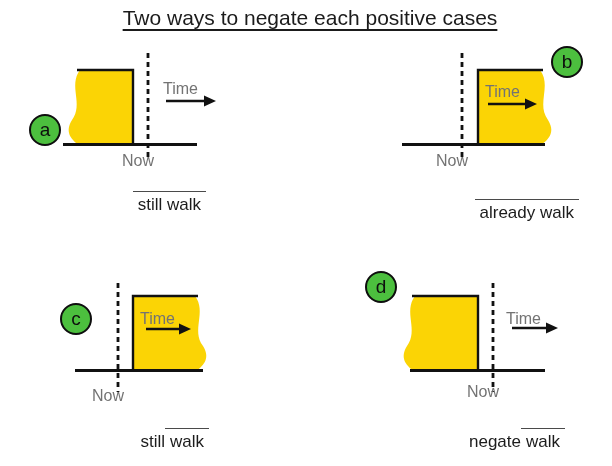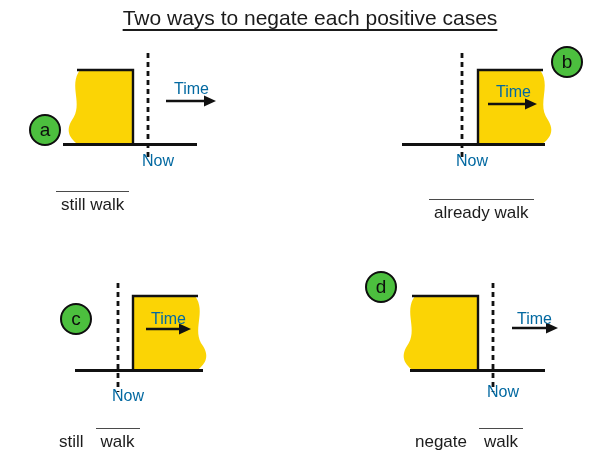--- a/index.html
+++ b/index.html
@@ -6,30 +6,30 @@
   .canvas{
     position:relative;width:612px;height:466px;background:#ffffff;overflow:hidden;
     font-family:"Liberation Sans", sans-serif;color:#1e1e1e;
   }
   .title{
     position:absolute;top:6px;left:8px;right:0;text-align:center;
     font-size:21px;color:#1b1b1b;
     text-decoration:underline;text-underline-offset:4px;text-decoration-thickness:1.5px;
   }
   .diagram{position:absolute;top:0;left:0;}
-  .lbl{position:absolute;font-size:16px;color:#0369a1;text-align:right;line-height:1.1;}
+  .lbl{position:absolute;font-size:16px;color:#737373;text-align:left;line-height:1.1;}
   .badge{
     position:absolute;width:32px;height:32px;border-radius:50%;
     background:#4CBF3E;border:2.5px solid #0e0e0e;box-sizing:border-box;
     display:flex;align-items:center;justify-content:center;
     font-size:19px;color:#0e0e0e;line-height:1;padding-bottom:1px;
   }
-  .caption{position:absolute;width:150px;text-align:left;font-size:17px;color:#1c1c1c;}
+  .caption{position:absolute;width:150px;text-align:right;font-size:17px;color:#1c1c1c;}
   .caption .over{display:inline-block;border-top:1.6px solid #4a4a4a;padding:3px 5px 0 5px;}
-  .caption .plain{margin-right:12px;}
+  .caption .plain{margin-right:0;}
   .caption .plain:empty{display:none;margin:0;}
 </style>
 </head>
 <body>
 
 <div class="canvas">
 
   <div class="title">Two ways to negate each positive cases</div>
 
   <svg class="diagram" width="612" height="466" viewBox="0 0 612 466">

